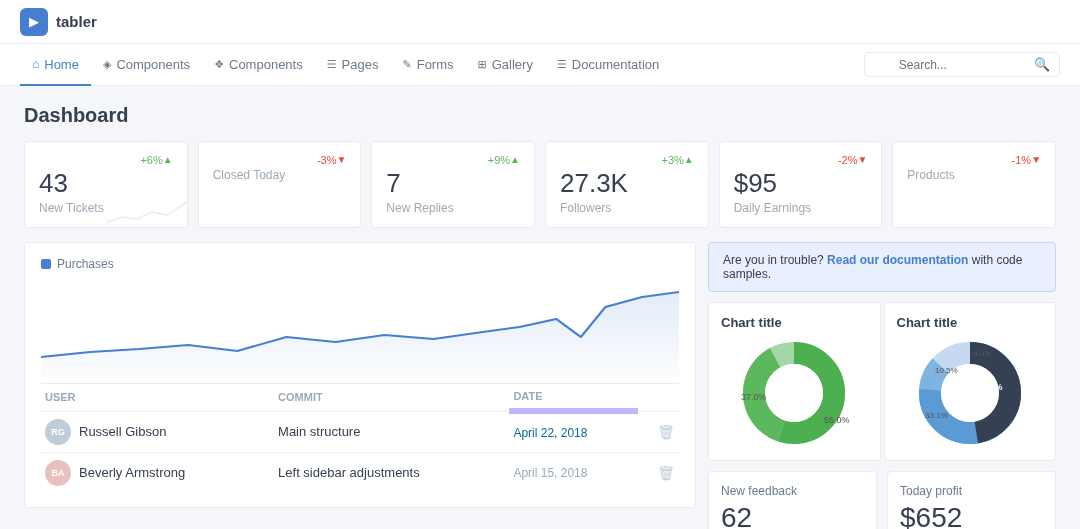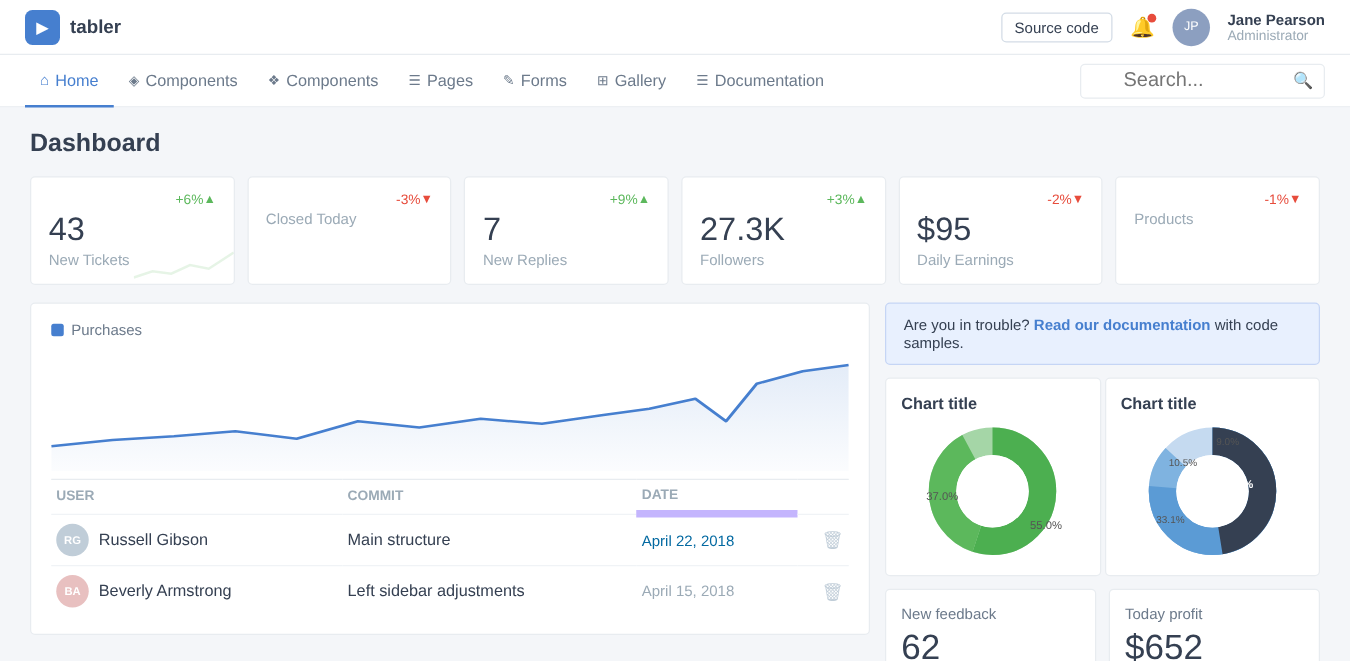--- a/index.html
+++ b/index.html
@@ -12,34 +12,20 @@
     .donut-svg { display: block; margin: 0 auto; }
   </style>
 </head>
 <body>
 
 <div style="background:#fff; border-bottom:1px solid #e8ecf0; display:flex; align-items:center; padding:0 20px; height:44px; justify-content:space-between;">
   <div style="display:flex;align-items:center;gap:8px;">
     <div style="width:28px;height:28px;background:#467fcf;border-radius:6px;display:flex;align-items:center;justify-content:center;color:#fff;font-size:13px;">▶</div>
     <span style="font-size:15px;font-weight:600;color:#354052;">tabler</span>
   </div>
-  <div style="display:flex;align-items:center;gap:14px;">
-    <button style="border:1px solid #d3dce6;border-radius:4px;padding:4px 10px;font-size:12px;color:#354052;cursor:pointer;background:#fff;">Source code</button>
-    <div style="position:relative;color:#6c7a8b;cursor:pointer;font-size:16px;">
-      🔔
-      <span style="position:absolute;top:-1px;right:-1px;width:7px;height:7px;background:#e74c3c;border-radius:50%;display:block;"></span>
-    </div>
-    <div style="width:30px;height:30px;border-radius:50%;background:#8c9fc0;display:flex;align-items:center;justify-content:center;font-size:10px;color:#fff;cursor:pointer;">
-      <span>JP</span>
-    </div>
-    <div>
-      <div style="font-size:12px;font-weight:600;color:#354052;">Jane Pearson</div>
-      <div style="font-size:11px;color:#9baab6;">Administrator</div>
-    </div>
-  </div>
 </div>
 
 <div style="background:#fff;border-bottom:1px solid #e8ecf0;display:flex;align-items:center;padding:0 20px;height:42px;justify-content:space-between;">
   <div style="display:flex;height:100%;">
     <div style="padding:0 12px;height:42px;display:flex;align-items:center;gap:5px;color:#467fcf;font-size:13px;cursor:pointer;border-bottom:2px solid #467fcf;">
       <span style="font-size:12px;">⌂</span>
       <span>Home</span>
     </div>
     <div style="padding:0 12px;height:42px;display:flex;align-items:center;gap:5px;color:#6c7a8b;font-size:13px;cursor:pointer;border-bottom:2px solid transparent;">
       <span style="font-size:11px;">◈</span>
@@ -60,21 +46,21 @@
     <div style="padding:0 12px;height:42px;display:flex;align-items:center;gap:5px;color:#6c7a8b;font-size:13px;cursor:pointer;border-bottom:2px solid transparent;">
       <span style="font-size:11px;">⊞</span>
       <span>Gallery</span>
     </div>
     <div style="padding:0 12px;height:42px;display:flex;align-items:center;gap:5px;color:#6c7a8b;font-size:13px;cursor:pointer;border-bottom:2px solid transparent;">
       <span style="font-size:11px;">☰</span>
       <span>Documentation</span>
     </div>
   </div>
   <div style="display:flex;align-items:center;border:1px solid #e8ecf0;border-radius:4px;padding:4px 8px;background:#fff;gap:6px;">
-    <input type="text" style="border: none; outline: none; font-size: 16px; color: rgb(108, 122, 139); width: 130px; margin-left: 26px;" placeholder="Search...">
+    <input type="text" style="border: none; outline: none; font-size: 12px; color: rgb(108, 122, 139); width: 130px; margin-left: 26px;" placeholder="Search...">
     <span style="color:#9baab6;font-size:13px;">🔍</span>
   </div>
 </div>
 
 <div style="padding:18px 24px; background:#f4f6f9; min-height: calc(529px - 86px);">
   <div style="font-size:20px;font-weight:600;color:#354052;margin-bottom:14px;">Dashboard</div>
 
   <div style="display:flex;gap:10px;margin-bottom:14px;">
 
     <div style="background:#fff;border:1px solid #e8ecf0;border-radius:4px;flex:1;padding:12px 14px;min-width:0;position:relative;">

